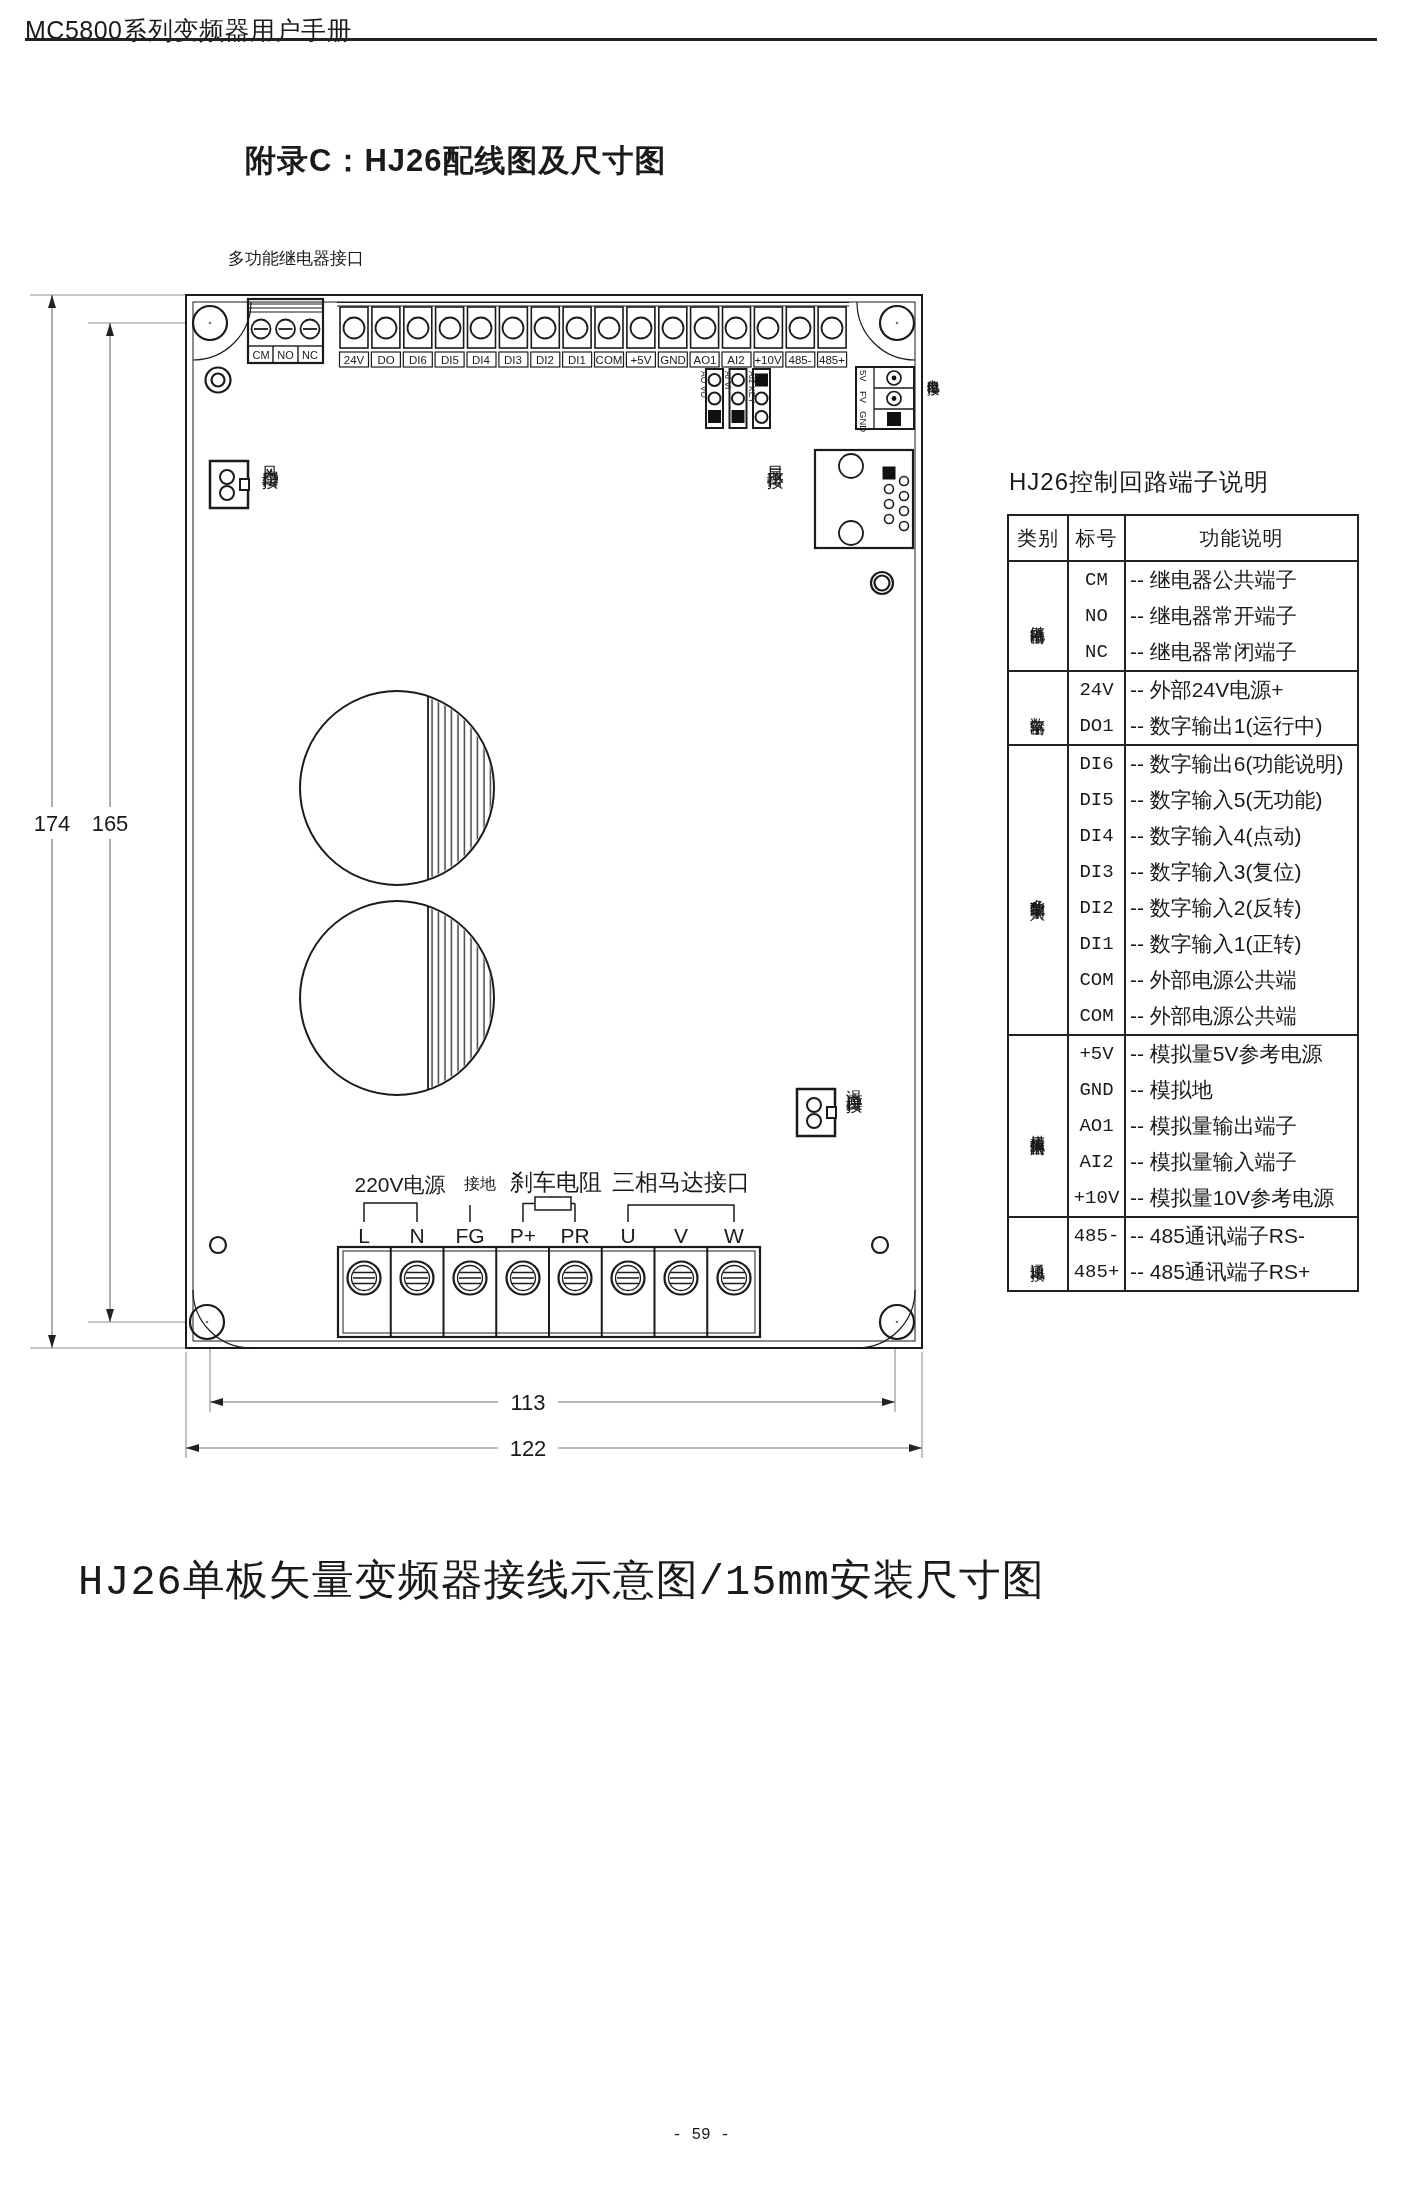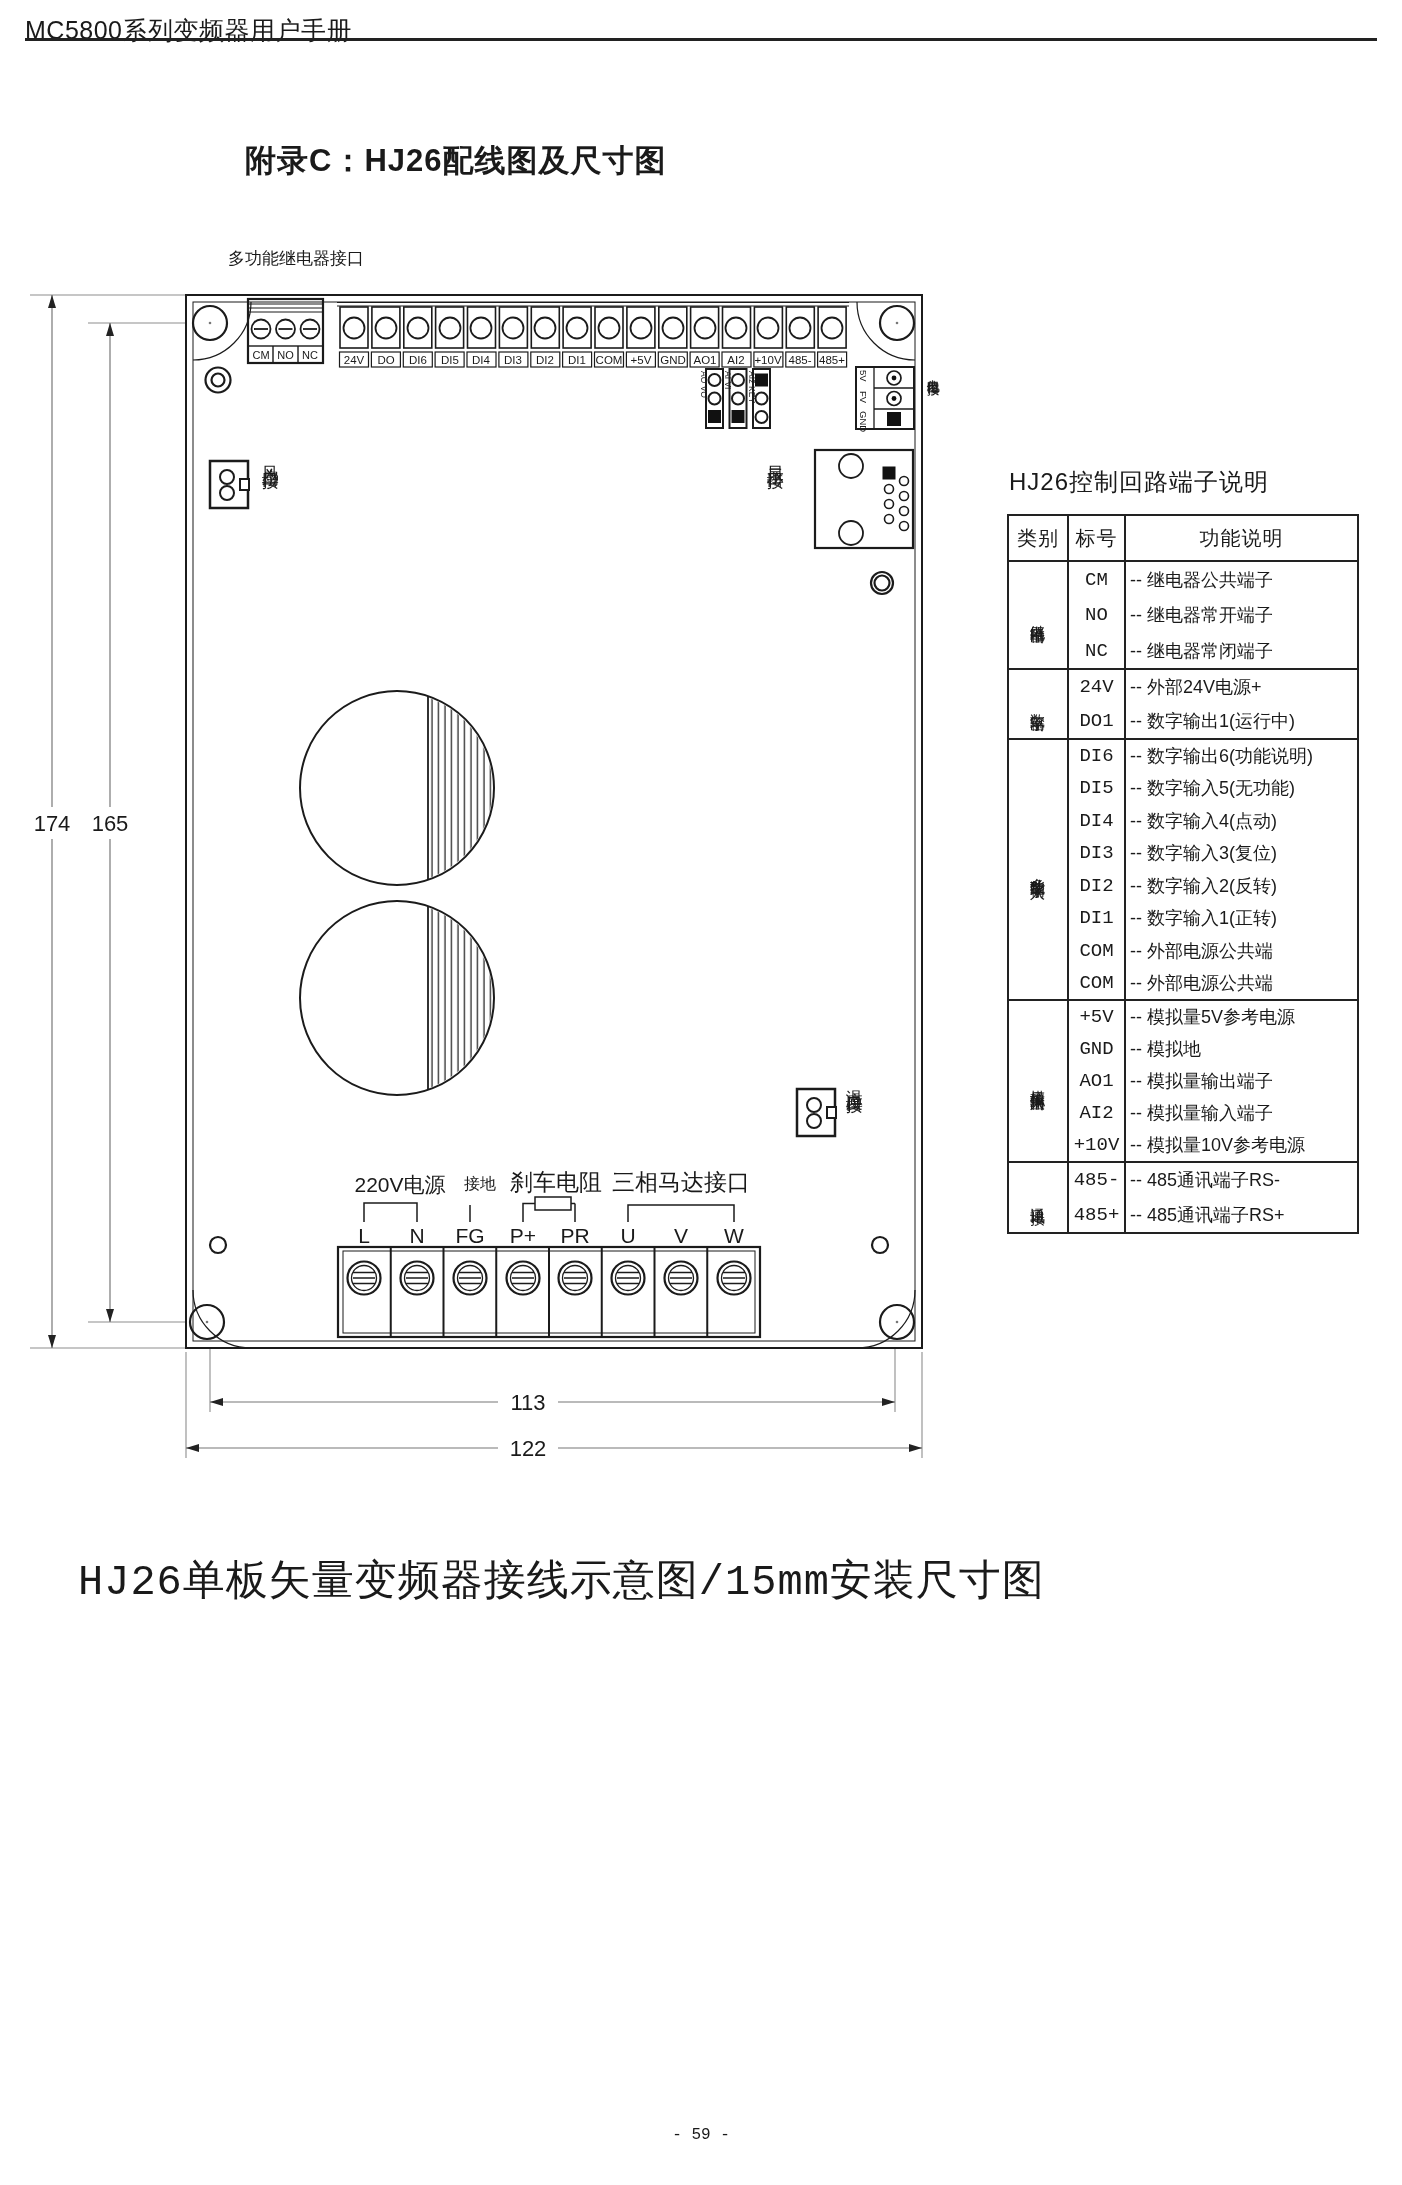--- a/index.html
+++ b/index.html
@@ -25,21 +25,21 @@
   table.term{border:2px solid #222;}
   .c-cat{width:60px;}
   .c-code{width:57px;}
   .c-desc{width:233px;}
   tr.hd th{border-bottom:2px solid #222;height:36px;font-size:20px;font-weight:normal;letter-spacing:1px;}
   th.b,td.b{border-right:2px solid #222 !important;}
   tbody.grp{border-top:2px solid #222;}
   td.cat{text-align:center;vertical-align:middle;}
   td.cat div{writing-mode:vertical-rl;text-orientation:upright;font-size:15px;letter-spacing:1px;line-height:1.0;margin:0 auto;}
   td.code{text-align:center;font-family:"Liberation Mono","DejaVu Sans Mono",monospace;font-size:19px;}
-  td.desc{padding-left:9px;font-size:18px;white-space:nowrap;}
+  td.desc{padding-left:9px;font-size:21px;white-space:nowrap;}
   tbody.g1 tr{height:36px;} tbody.g2 tr{height:35px;} tbody.g3 tr{height:32.5px;}
   tbody.g4 tr{height:31.8px;} tbody.g5 tr{height:35.5px;}
 </style>
 </head>
 <body>
 
 <div class="abs hdr">MC5800系列变频器用户手册</div>
 <div class="abs hdr-rule"></div>
 <div class="abs title">附录C：HJ26配线图及尺寸图</div>
 

